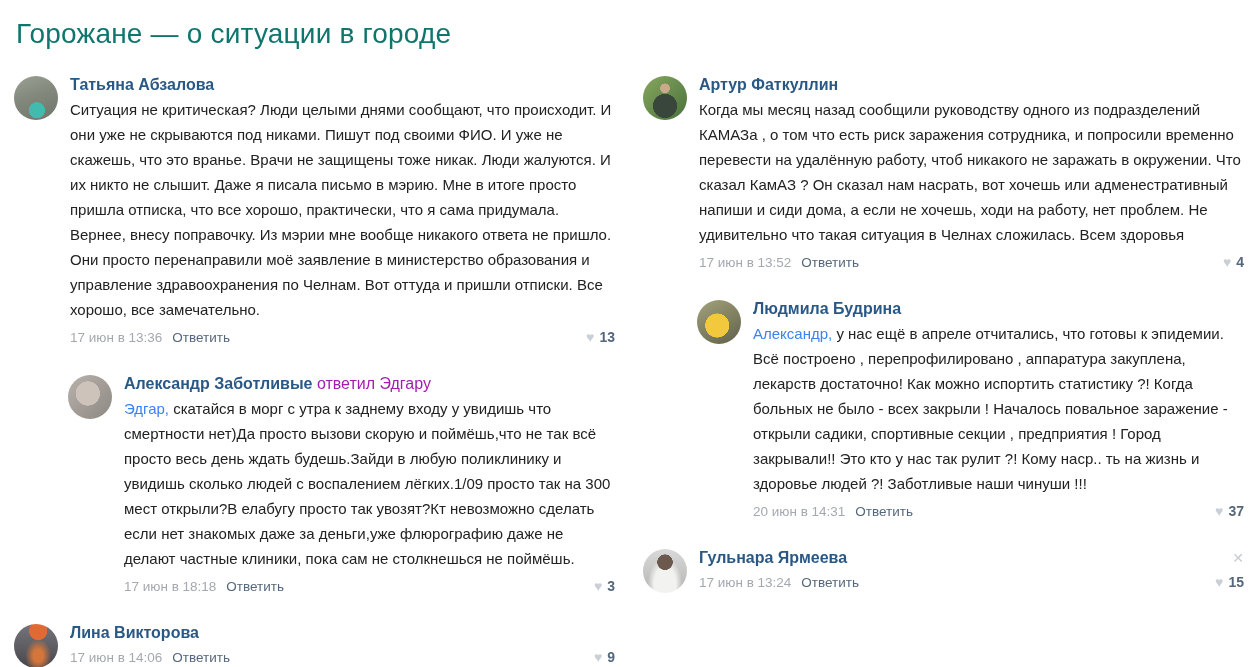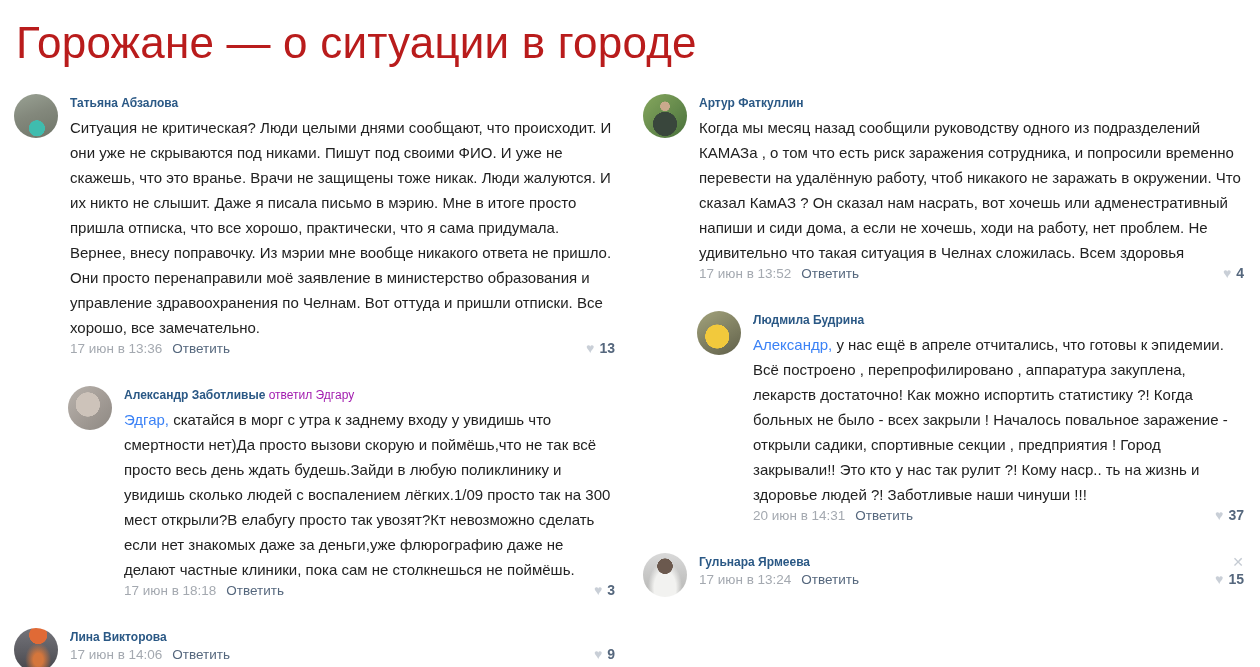--- a/index.html
+++ b/index.html
@@ -3,21 +3,21 @@
 <meta charset="utf-8">
 <style>
   html,body{margin:0;padding:0;}
   body{
     width:1260px;height:667px;overflow:hidden;background:#ffffff;
     font-family:"Liberation Sans","DejaVu Sans",sans-serif;
     -webkit-font-smoothing:antialiased;
   }
   .page{padding:10px 16px 0 14px;}
   .page-title{
-    font-size:44px;font-weight:400;color:#b91c1c;margin:8px 0 26px 2px;
+    font-size:28px;font-weight:400;color:#0f766e;margin:8px 0 26px 2px;
     letter-spacing:0.2px;
   }
   .columns{display:grid;grid-template-columns:1fr 1fr;column-gap:28px;}
   .comment{display:flex;margin-bottom:30px;position:relative;}
   .comment.reply{margin-left:54px;}
   .avatar{
     width:44px;height:44px;border-radius:50%;flex:0 0 44px;margin-right:12px;
     background-color:#d7dade;background-size:cover;
   }
   
@@ -36,26 +36,26 @@
       radial-gradient(circle at 50% 28%, #caa98c 0 12%, rgba(202,169,140,0) 13%),
       linear-gradient(135deg,#86a75e,#49713c);}
   .av-1-1{background:
       radial-gradient(circle at 46% 58%, #f2c93c 0 34%, rgba(242,201,60,0) 35%),
       linear-gradient(150deg,#a3a37c,#60604a);}
   .av-1-2{background:
       radial-gradient(circle at 50% 30%, #6b594e 0 20%, rgba(107,89,78,0) 21%),
       radial-gradient(ellipse at 50% 80%, #f2f2f0 0 35%, rgba(242,242,240,0) 55%),
       linear-gradient(#d9d9d9,#b5b5b3);}
   .content{flex:1;min-width:0;}
-  .name-row{font-size:12px;line-height:18px;}
+  .name-row{font-size:16px;line-height:18px;}
   .author{font-weight:700;color:#2a5885;cursor:pointer;}
   .reply-suffix{color:#a21caf;}
   .c-text{font-size:15px;line-height:25px;color:#222;margin-top:3px;word-wrap:break-word;}
   .mention{color:#3b82f6;cursor:pointer;}
-  .meta{display:flex;align-items:center;font-size:13.5px;}
+  .meta{display:flex;align-items:center;margin-top:7px;font-size:13.5px;}
   .c-date{color:#a4a9b0;}
   .reply-btn{margin-left:10px;color:#55677d;cursor:pointer;}
   .likes{margin-left:auto;display:flex;align-items:center;cursor:pointer;}
   .heart{color:#c9cfd7;font-size:14px;margin-right:5px;}
   .like-count{color:#55677d;font-weight:700;font-size:14px;}
   .close-btn{
     position:absolute;top:2px;right:0;color:#c5cbd3;font-size:14px;
     line-height:14px;cursor:pointer;font-weight:400;
   }
 </style>

